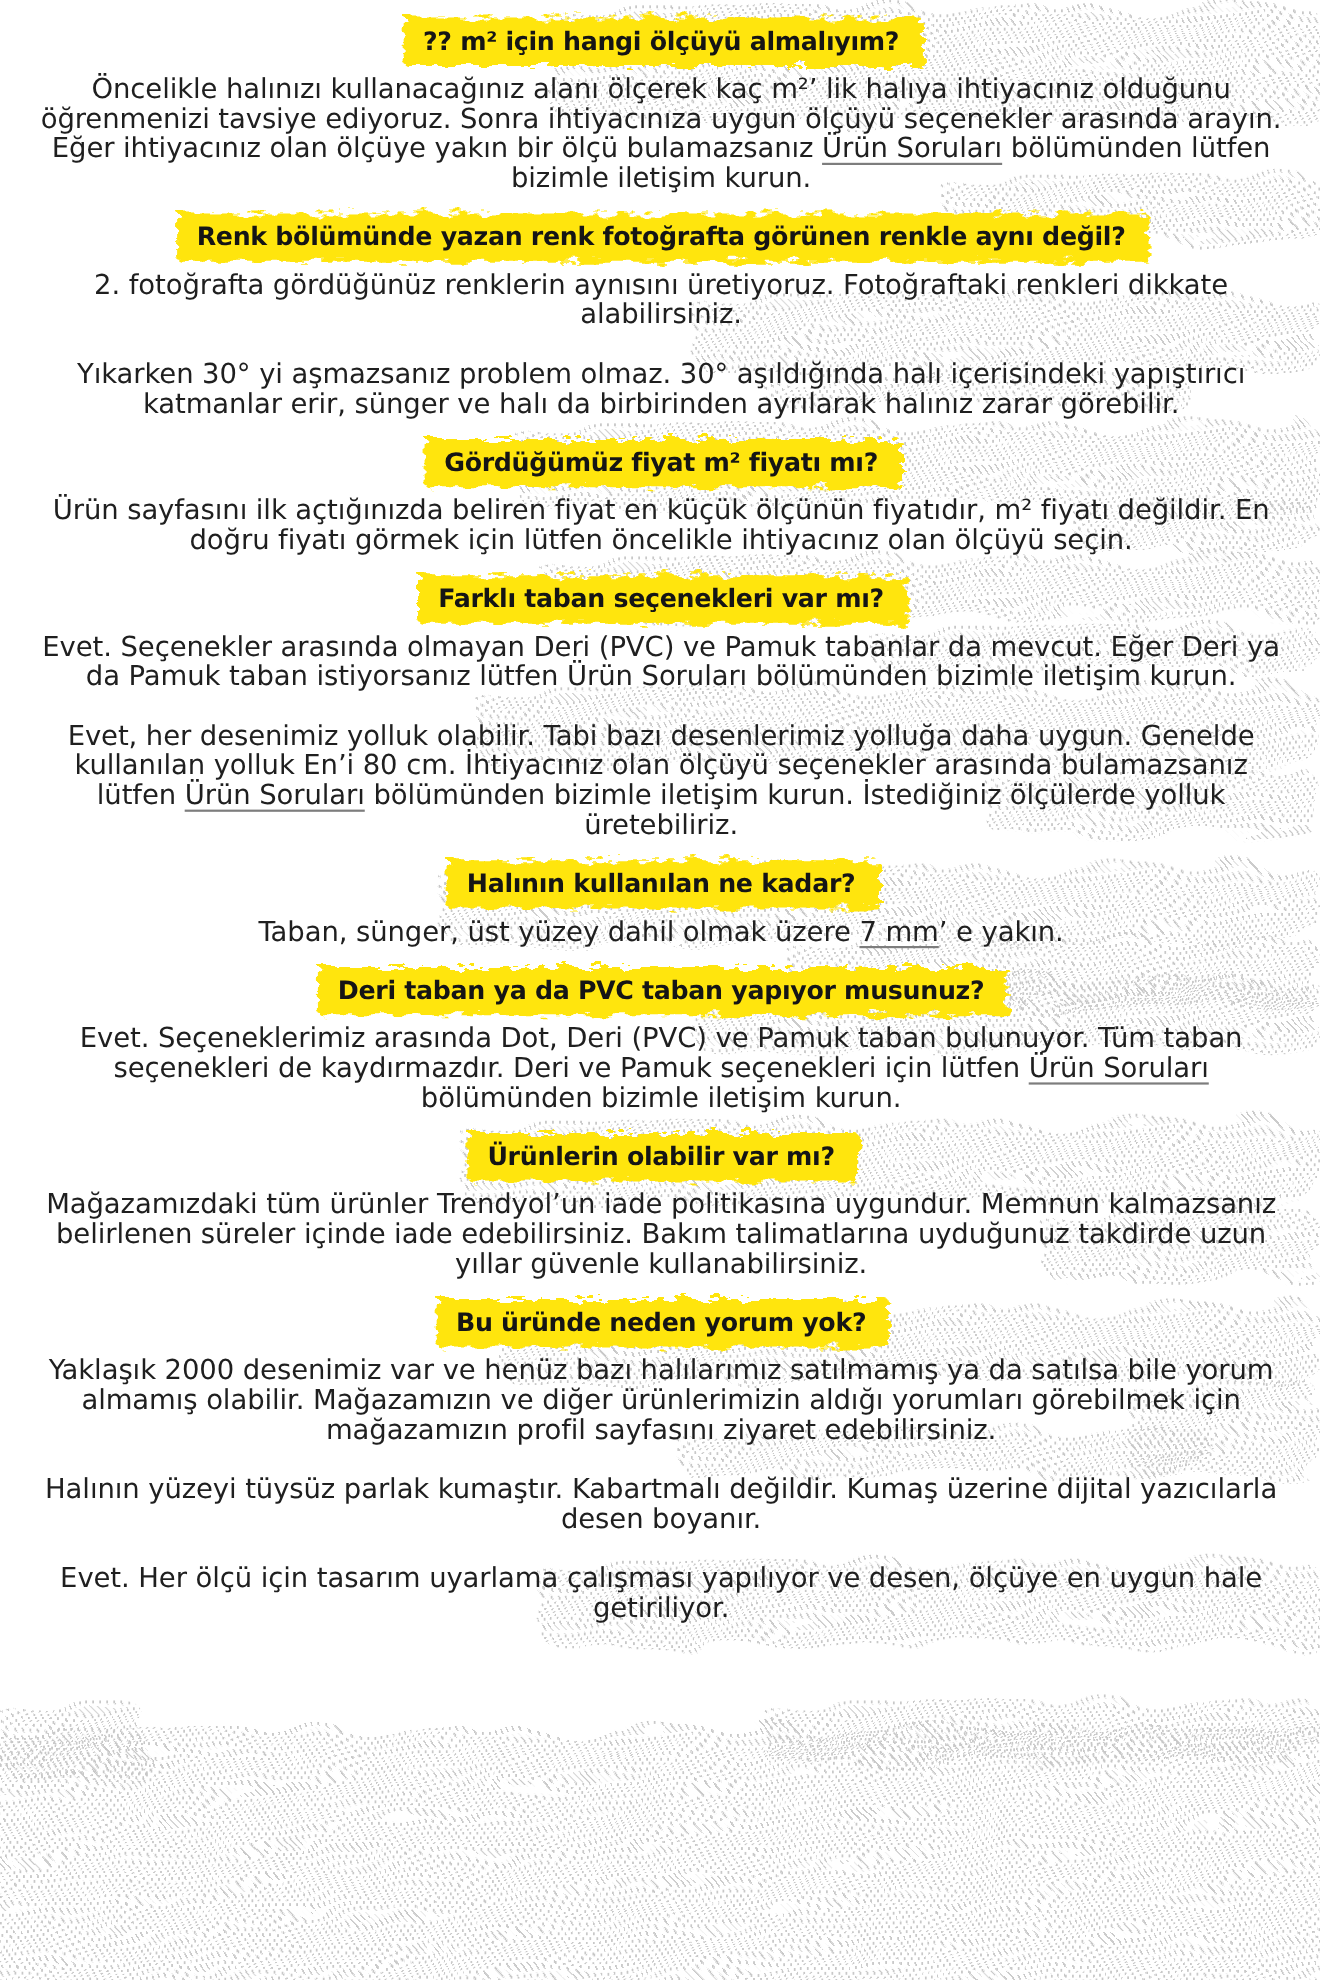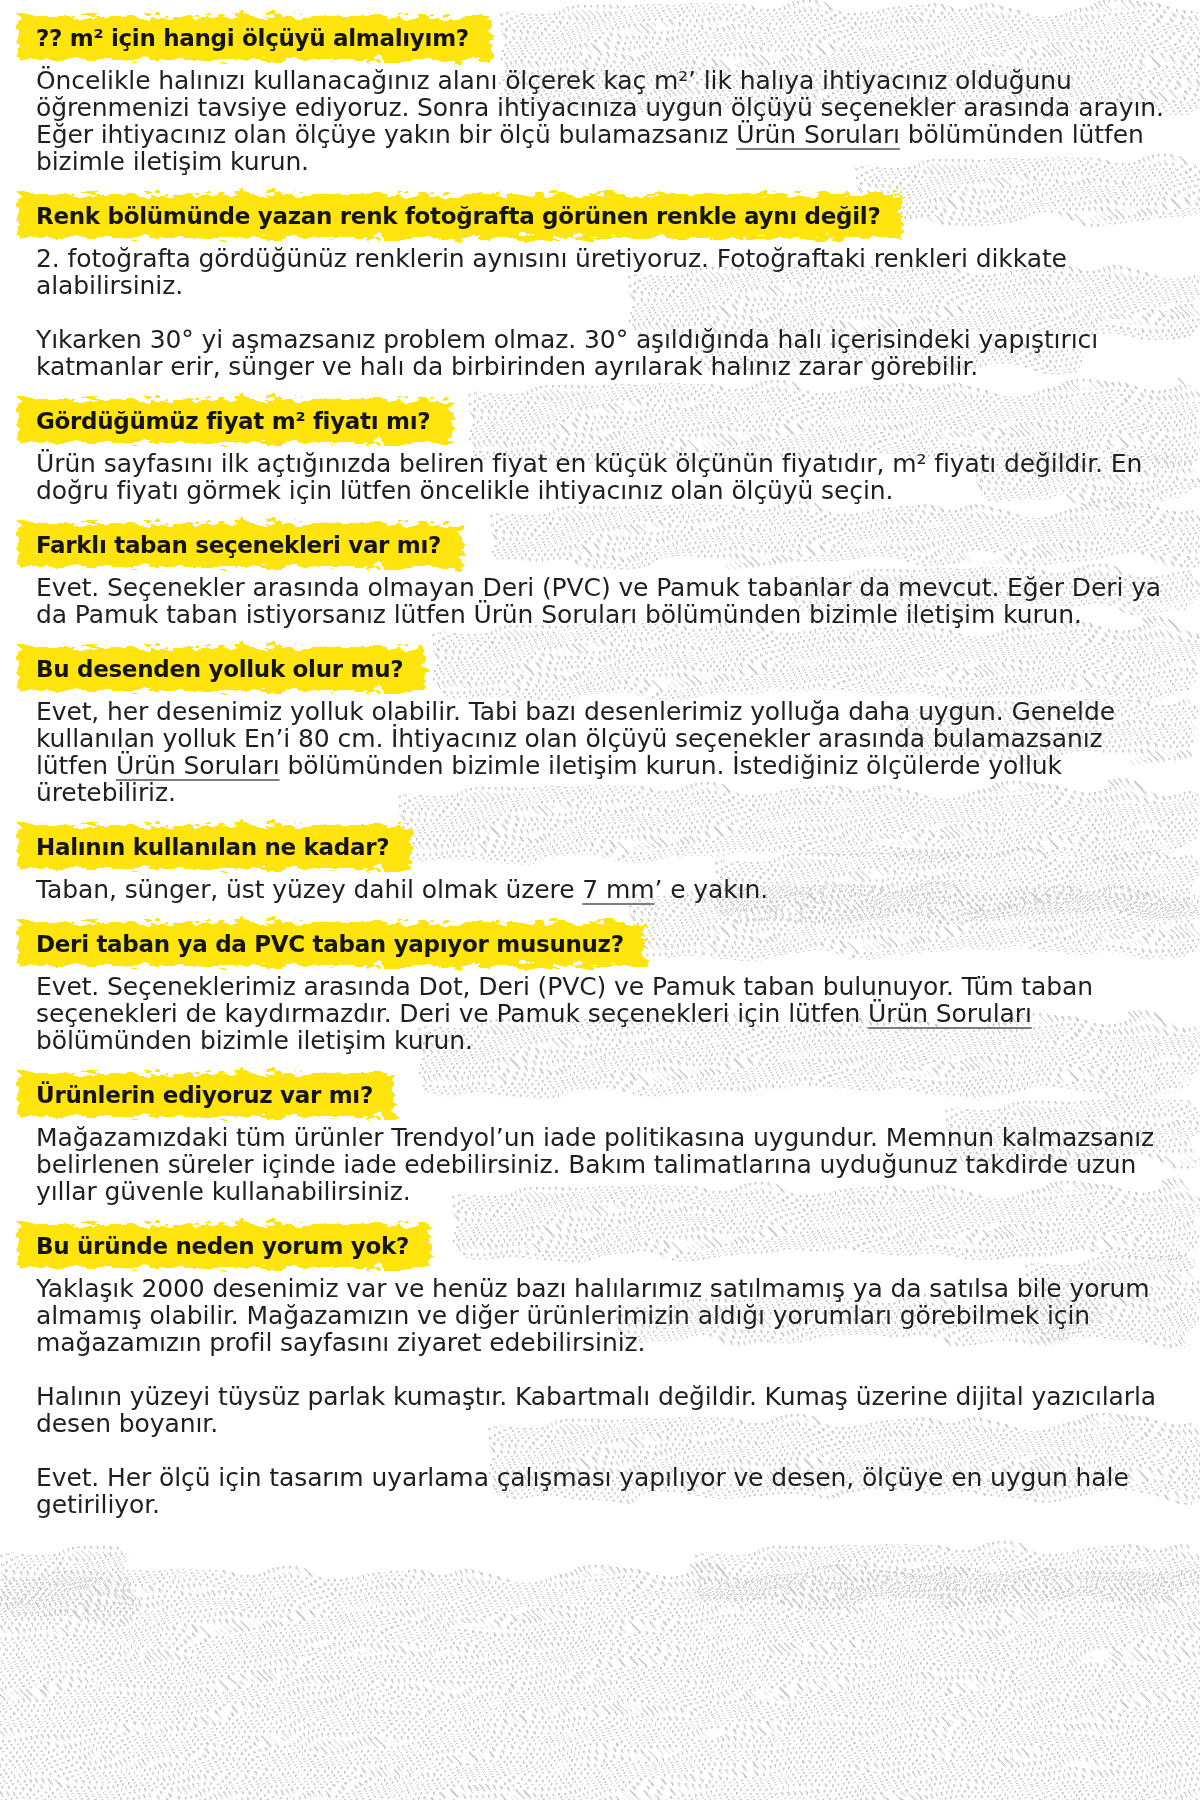--- a/index.html
+++ b/index.html
@@ -30,21 +30,21 @@
     background-size:6.4px 8.8px, 6.4px 8.8px;
     background-position:0 0, 3.2px 4.4px;
     filter:url(#rough-big);
     border-radius:18px;
   }
   .content{
     position:relative;
     z-index:1;
     padding:24px 34px 0 36px;
   }
-  .faq-item{margin:0 0 16px 0;}
+  .faq-item{margin:0 0 16px 0;text-align:center;}
   .q-wrap{
     position:relative;
     display:inline-block;
     z-index:1;
     margin:0 0 15px 0;
     font-size:23px;
     line-height:28px;
     font-weight:800;
     letter-spacing:-0.3px;
     color:var(--heading);
@@ -130,36 +130,35 @@
     <h2 class="q-wrap"><span class="q-text">Gördüğümüz fiyat m² fiyatı mı?</span></h2>
     <p class="answer"><span>Ürün sayfasını ilk açtığınızda beliren fiyat en küçük ölçünün fiyatıdır, m² fiyatı değildir. En doğru fiyatı görmek için lütfen öncelikle ihtiyacınız olan ölçüyü seçin.</span></p>
   </section>
 
   <section class="faq-item">
     <h2 class="q-wrap"><span class="q-text">Farklı taban seçenekleri var mı?</span></h2>
     <p class="answer"><span>Evet. Seçenekler arasında olmayan Deri (PVC) ve Pamuk tabanlar da mevcut. Eğer Deri ya da Pamuk taban istiyorsanız lütfen Ürün Soruları bölümünden bizimle iletişim kurun.</span></p>
   </section>
 
   <section class="faq-item">
-    <h2 class="q-wrap"><span class="q-text">Bu desenden yolluk olur mu?</span></h2>
     <p class="answer"><span>Evet, her desenimiz yolluk olabilir. Tabi bazı desenlerimiz yolluğa daha uygun. Genelde kullanılan yolluk En’i 80 cm. İhtiyacınız olan ölçüyü seçenekler arasında bulamazsanız lütfen </span><span class="u">Ürün Soruları</span><span> bölümünden bizimle iletişim kurun. İstediğiniz ölçülerde yolluk üretebiliriz.</span></p>
   </section>
 
   <section class="faq-item">
     <h2 class="q-wrap"><span class="q-text">Halının kullanılan ne kadar?</span></h2>
     <p class="answer"><span>Taban, sünger, üst yüzey dahil olmak üzere </span><span class="u">7 mm</span><span>’ e yakın.</span></p>
   </section>
 
   <section class="faq-item">
     <h2 class="q-wrap"><span class="q-text">Deri taban ya da PVC taban yapıyor musunuz?</span></h2>
     <p class="answer"><span>Evet. Seçeneklerimiz arasında Dot, Deri (PVC) ve Pamuk taban bulunuyor. Tüm taban seçenekleri de kaydırmazdır. Deri ve Pamuk seçenekleri için lütfen </span><span class="u">Ürün Soruları</span><span> bölümünden bizimle iletişim kurun.</span></p>
   </section>
 
   <section class="faq-item">
-    <h2 class="q-wrap"><span class="q-text">Ürünlerin ediyoruz var mı?</span></h2>
+    <h2 class="q-wrap"><span class="q-text">Ürünlerin olabilir var mı?</span></h2>
     <p class="answer"><span>Mağazamızdaki tüm ürünler Trendyol’un iade politikasına uygundur. Memnun kalmazsanız belirlenen süreler içinde iade edebilirsiniz. Bakım talimatlarına uyduğunuz takdirde uzun yıllar güvenle kullanabilirsiniz.</span></p>
   </section>
 
   <section class="faq-item">
     <h2 class="q-wrap"><span class="q-text">Bu üründe neden yorum yok?</span></h2>
     <p class="answer"><span>Yaklaşık 2000 desenimiz var ve henüz bazı halılarımız satılmamış ya da satılsa bile yorum almamış olabilir. Mağazamızın ve diğer ürünlerimizin aldığı yorumları görebilmek için mağazamızın profil sayfasını ziyaret edebilirsiniz.</span></p>
   </section>
 
   <section class="faq-item">
     <p class="answer"><span>Halının yüzeyi tüysüz parlak kumaştır. Kabartmalı değildir. Kumaş üzerine dijital yazıcılarla desen boyanır.</span></p>

